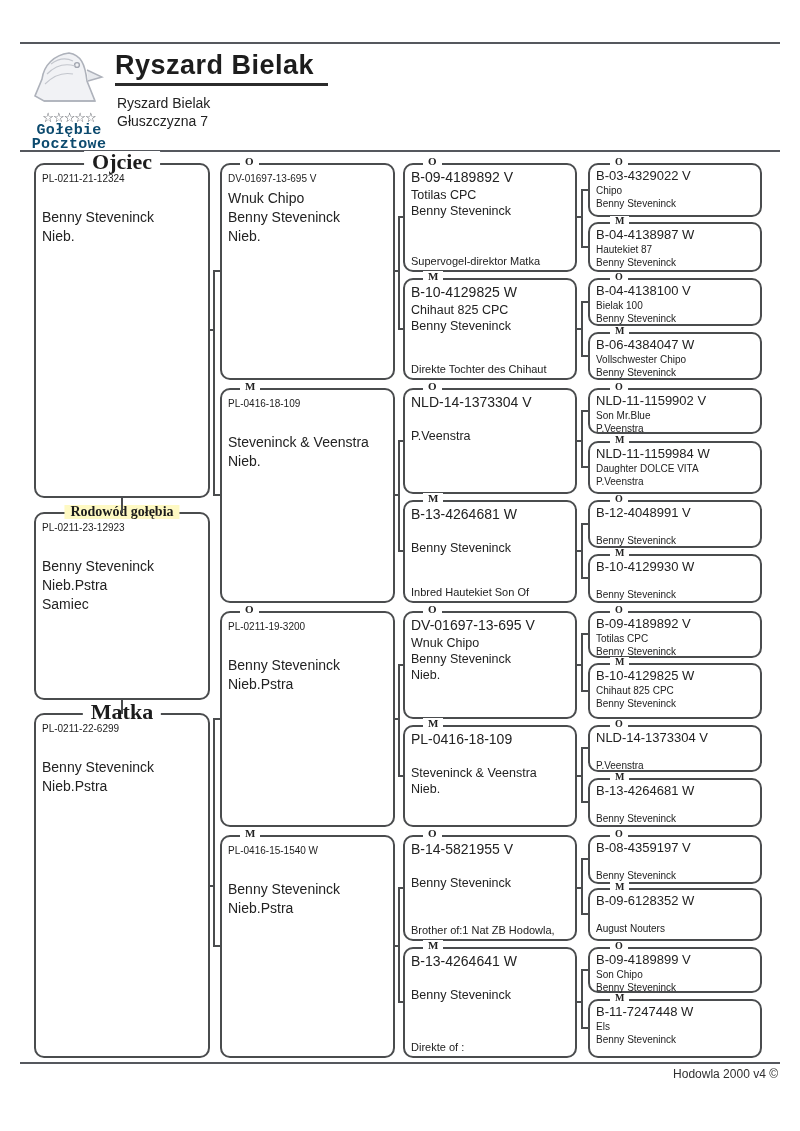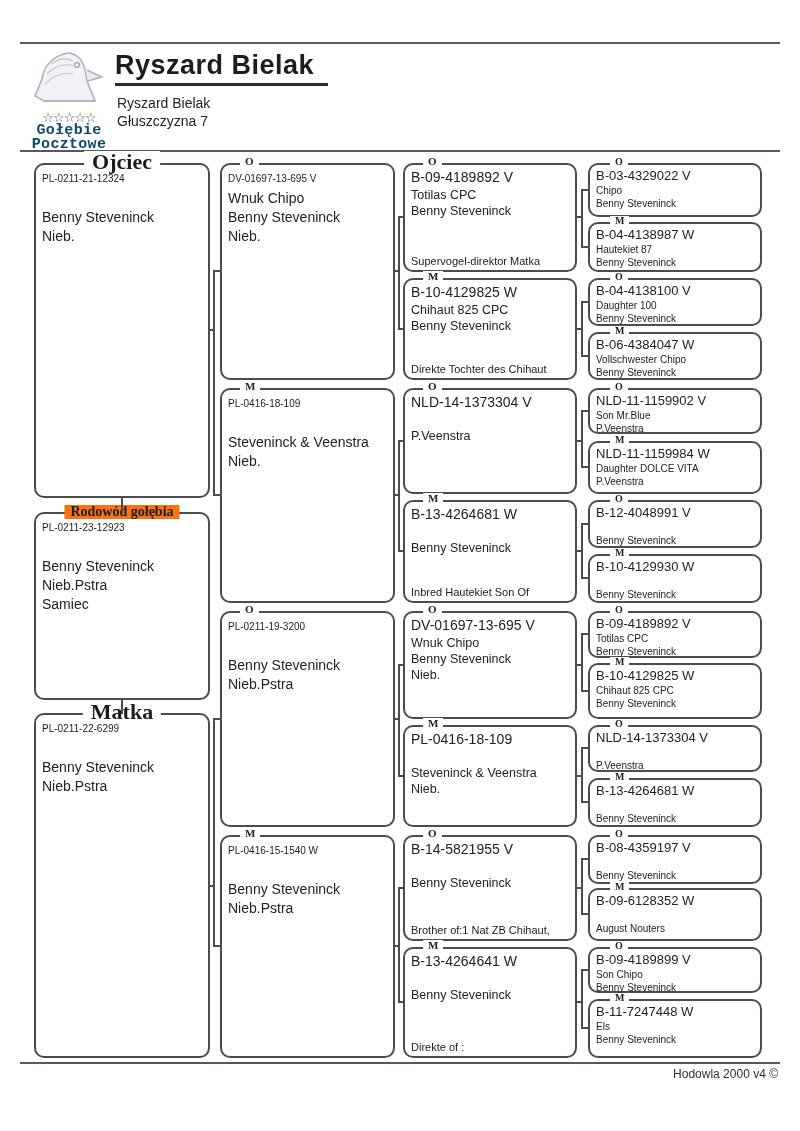--- a/index.html
+++ b/index.html
@@ -16,21 +16,21 @@
   #subhead{position:absolute;left:117px;top:94px;font-size:14px;line-height:18px;color:#232323;}
   
   .pbox{position:absolute;border:2px solid #4a4c4e;border-radius:10px;background:#fff;
         padding:3px 6px;box-sizing:border-box;white-space:nowrap;overflow:visible;}
   .tag{position:absolute;top:-9px;left:18px;background:#fff;padding:0 5px;
        font-family:"Liberation Serif",serif;font-weight:bold;font-size:11px;line-height:11px;color:#222;}
   .sm .tag{font-size:10px;line-height:10px;top:-8px;left:20px;}
   .tag-big{position:absolute;top:-14px;left:50%;transform:translateX(-50%);background:#fff;
            padding:0 8px;font-family:"Liberation Serif",serif;font-weight:bold;font-size:22px;
            line-height:22px;color:#1c1c1c;white-space:nowrap;}
-  .tag-mid{position:absolute;top:-9px;left:50%;transform:translateX(-50%);background:#f97316;
+  .tag-mid{position:absolute;top:-9px;left:50%;transform:translateX(-50%);background:#fef9c3;
            padding:0 6px;font-family:"Liberation Serif",serif;font-weight:bold;font-size:14px;
            line-height:14px;color:#1c1c1c;white-space:nowrap;}
   .lg .ring{font-size:10px;line-height:21px;}
   .lg .ln{font-size:14px;line-height:19px;min-height:19px;}
   .md .ring{font-size:14px;line-height:19px;}
   .md .ln{font-size:12.5px;line-height:16px;min-height:16px;}
   .md .note{position:absolute;left:6px;bottom:3px;font-size:11px;}
   .sm .ring{font-size:13px;line-height:16px;}
   .sm .ln{font-size:10px;line-height:13px;min-height:13px;}
   .cline{position:absolute;background:#4a4c4e;}
@@ -167,21 +167,21 @@
       <div class="ln">Steveninck &amp; Veenstra</div>
       <div class="ln">Nieb.</div>
       <div class="note"></div>
     </div>
     <div class="pbox md" style="left:403px;top:835px;width:174px;height:106px">
       <span class="tag">O</span>
       <div class="ring">B-14-5821955 V</div>
       <div class="ln"></div>
       <div class="ln">Benny Steveninck</div>
       <div class="ln"></div>
-      <div class="note">Brother of:1 Nat ZB Chihaut,</div>
+      <div class="note">Brother of:1 Nat ZB Hodowla,</div>
     </div>
     <div class="pbox md" style="left:403px;top:947px;width:174px;height:111px">
       <span class="tag">M</span>
       <div class="ring">B-13-4264641 W</div>
       <div class="ln"></div>
       <div class="ln">Benny Steveninck</div>
       <div class="ln"></div>
       <div class="note">Direkte  of :</div>
     </div>
 
@@ -193,21 +193,21 @@
     </div>
     <div class="pbox sm" style="left:588px;top:222px;width:174px;height:50px">
       <span class="tag">M</span>
       <div class="ring">B-04-4138987 W</div>
       <div class="ln">Hautekiet 87</div>
       <div class="ln">Benny Steveninck</div>
     </div>
     <div class="pbox sm" style="left:588px;top:278px;width:174px;height:48px">
       <span class="tag">O</span>
       <div class="ring">B-04-4138100 V</div>
-      <div class="ln">Daughter 100</div>
+      <div class="ln">Bielak 100</div>
       <div class="ln">Benny Steveninck</div>
     </div>
     <div class="pbox sm" style="left:588px;top:332px;width:174px;height:48px">
       <span class="tag">M</span>
       <div class="ring">B-06-4384047 W</div>
       <div class="ln">Vollschwester Chipo</div>
       <div class="ln">Benny Steveninck</div>
     </div>
     <div class="pbox sm" style="left:588px;top:388px;width:174px;height:46px">
       <span class="tag">O</span>

